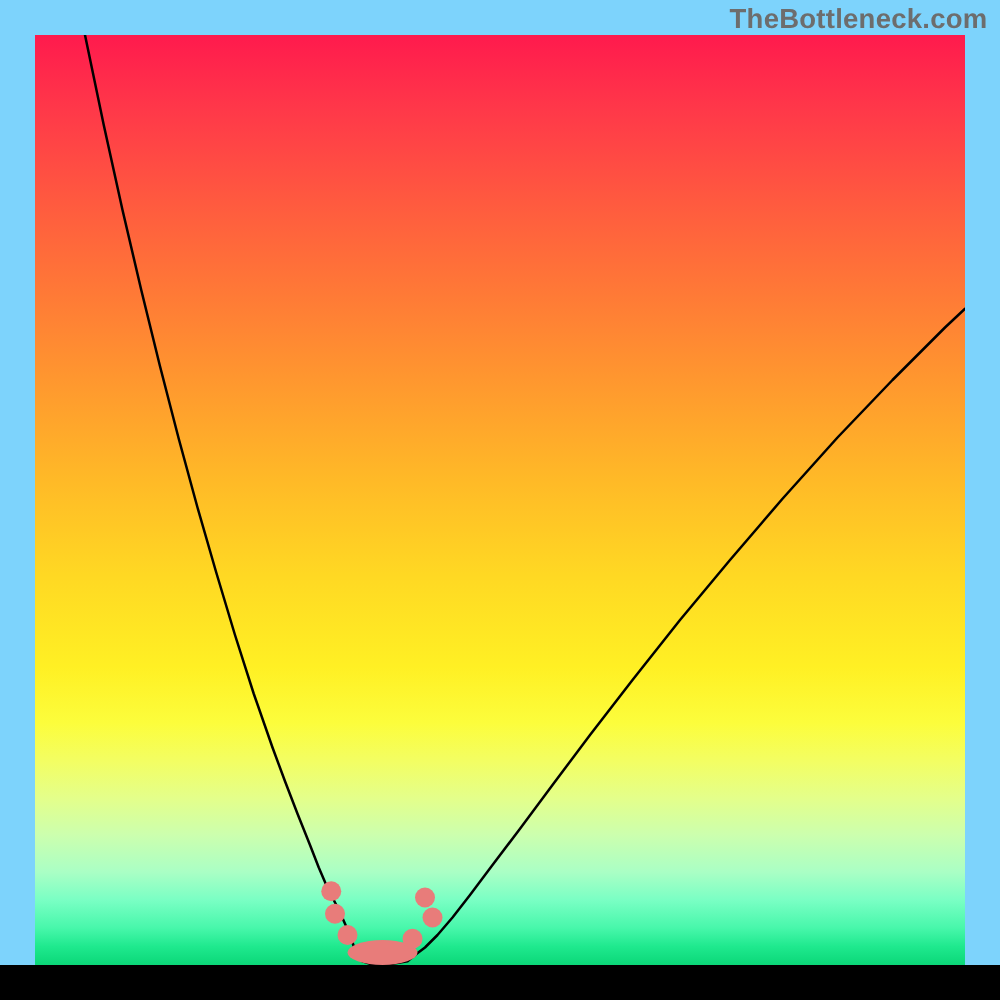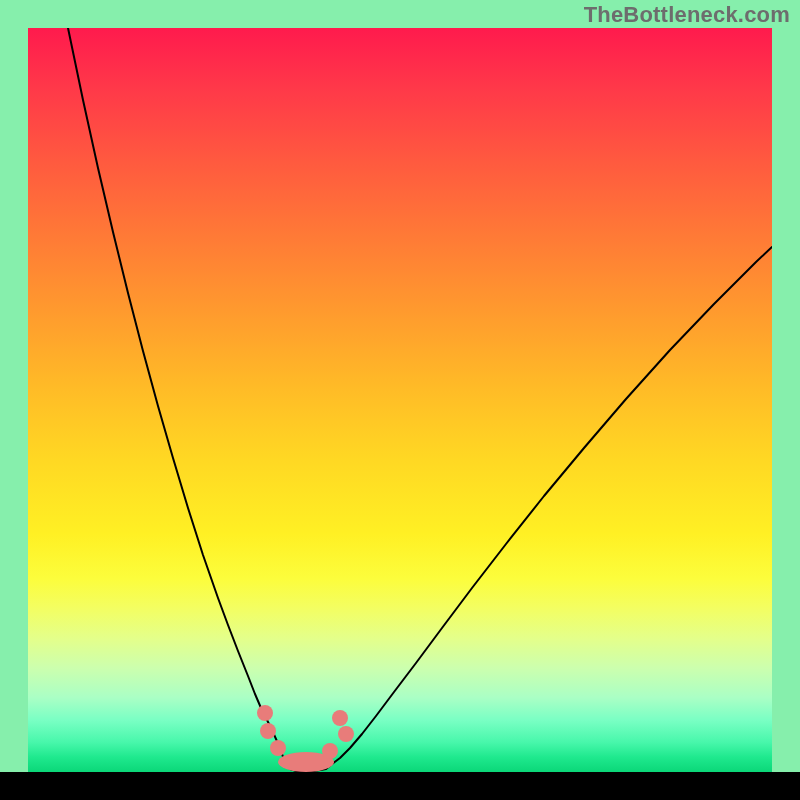--- a/index.html
+++ b/index.html
@@ -9,21 +9,21 @@
     height: 800px;
     overflow: hidden;
     background: #000;
   }
   .frame {
     position: absolute;
     top: 0;
     left: 0;
     width: 800px;
     height: 772px;
-    background: #86efac;
+    background: #7dd3fc;
   }
   .plot-area {
     position: absolute;
     top: 28px;
     left: 28px;
     width: 744px;
     height: 744px;
     background: linear-gradient(
       to bottom,
       #ff1a4d 0%,

